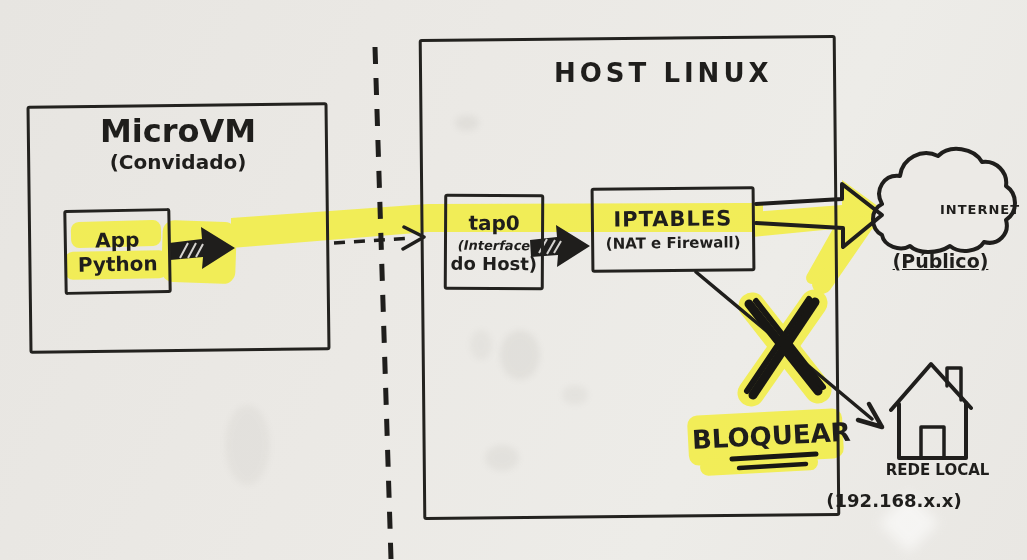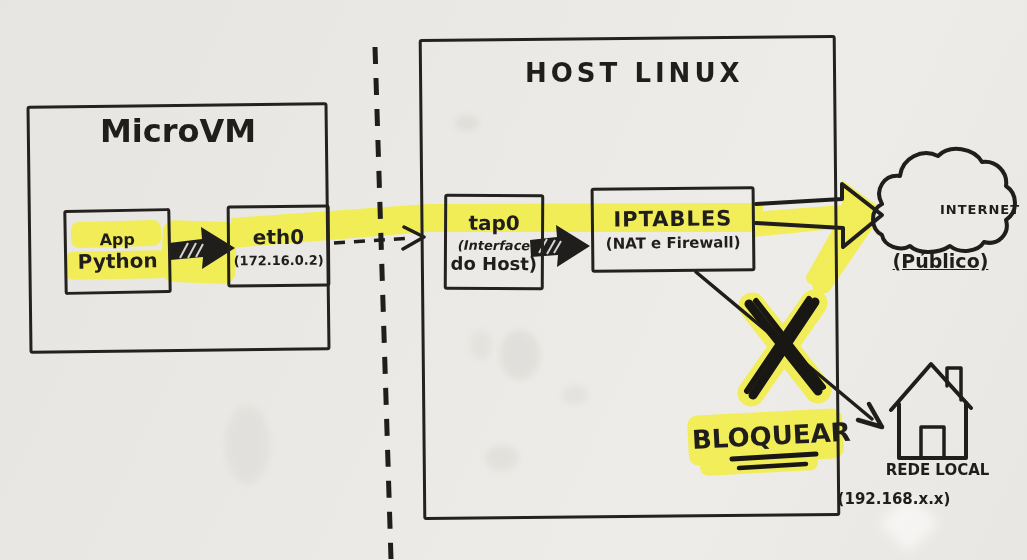--- a/index.html
+++ b/index.html
@@ -95,52 +95,47 @@
       <path d="M921,458 L921,427 L944,427 L944,458" stroke-width="3.5"></path>
     </g>
   </svg>
 
   <div class="box" style="left:28px;top:104px;width:301px;height:248px;border-width:3.5px;transform:rotate(-0.7deg);"></div>
 
   <div class="box" style="left:421px;top:37px;width:417px;height:481px;border-width:3.5px;transform:rotate(-0.55deg);"></div>
 
   <div class="box" style="left:64px;top:209px;width:107px;height:85px;transform:rotate(-1deg);">
     <div class="stack">
-      <span class="txt" style="position:static;font-size:16px;">App</span>
+      <span class="txt" style="position:static;font-size:20px;">App</span>
       <span class="txt" style="position:static;font-size:20px;">Python</span>
     </div>
   </div>
 
-  <div class="box" style="left:227px;top:205px;width:103px;height:82px;transform:rotate(-0.5deg);">
-    <div class="stack">
-      <span class="txt" style="position:static;font-size:20px;">eth0</span>
-      <span class="txt" style="position:static;font-size:13px;margin-top:4px;">(172.16.0.2)</span>
-    </div>
-  </div>
 
   <div class="box" style="left:427px;top:194px;width:100px;height:96px;transform:rotate(0.3deg);margin-left:17px;">
     <div class="stack">
       <span class="txt" style="position:static;font-size:20px;">tap0</span>
       <span class="txt" style="position:static;font-size:13px;margin-top:3px;font-style:italic;">(Interface</span>
       <span class="txt" style="position:static;font-size:18px;">do Host)</span>
     </div>
   </div>
 
   <div class="box" style="left:591px;top:187px;width:164px;height:85px;border-width:3.5px;transform:rotate(-0.6deg);">
     <div class="stack">
       <span class="txt" style="position:static;font-size:21px;letter-spacing:1px;">IPTABLES</span>
       <span class="txt" style="position:static;font-size:15px;margin-top:3px;">(NAT e Firewall)</span>
     </div>
   </div>
 
   <div class="txt" style="left:78px;top:112px;width:200px;font-size:32px;">MicroVM</div>
+  <div class="txt" style="left:78px;top:150px;width:200px;font-size:20px;">(Convidado)</div>
 
-  <div class="txt" style="left:525px;top:58px;width:210px;font-size:26px;letter-spacing:4px;">HOST LINUX</div>
+  <div class="txt" style="left:554px;top:58px;width:210px;font-size:26px;letter-spacing:4px;">HOST LINUX</div>
 
   <div class="txt" style="left:881px;top:202px;width:110px;font-size:13px;letter-spacing:1px;margin-left:44px;">INTERNET</div>
   <div class="txt" style="left:883px;top:250px;width:115px;font-size:19px;text-decoration:underline;">(Público)</div>
 
   <div class="txt" style="left:692px;top:421px;width:150px;font-size:26px;transform:rotate(-3deg);">BLOQUEAR</div>
 
   <div class="txt" style="left:865px;top:461px;width:145px;font-size:15px;">REDE LOCAL</div>
-  <div class="txt" style="left:814px;top:490px;width:160px;font-size:15px;">(192.168.x.x)</div>
+  <div class="txt" style="left:814px;top:490px;width:160px;font-size:18px;">(192.168.x.x)</div>
 
 </div>
 
 </body></html>

